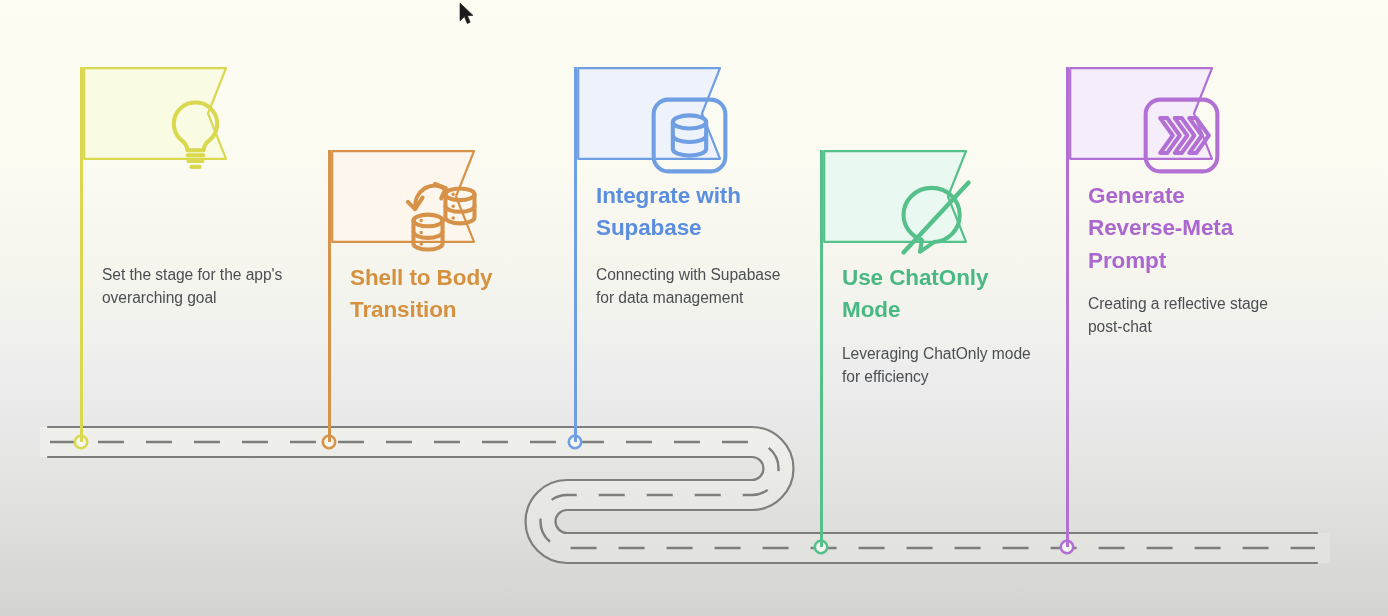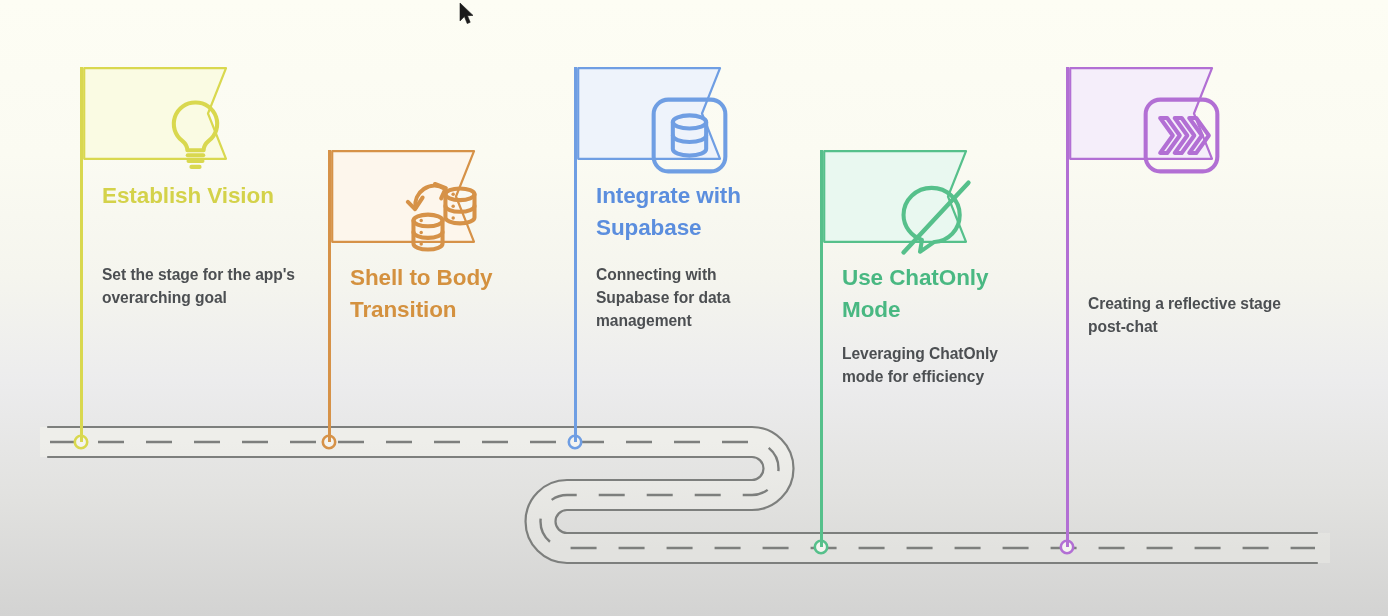--- a/index.html
+++ b/index.html
@@ -68,21 +68,21 @@
     font-size: 22.5px;
     font-weight: bold;
     line-height: 1.44;
     letter-spacing: -0.1px;
   }
   .desc {
     position: absolute;
     left: 22px;
     width: 196px;
     font-size: 15.6px;
-    font-weight: bold;
+    font-weight: normal;
     line-height: 1.46;
     color: #4c4f52;
     letter-spacing: -0.05px;
   }
   #cursor {
     position: absolute;
     pointer-events: none;
   }
 </style>
 </head>
@@ -149,21 +149,20 @@
           </svg>
           <div style="position: absolute; left: 40px; top: 22px; width: 48px; height: 48px;">
             <svg viewBox="0 0 48 48" width="48" height="48" fill="none" stroke="#d9d84f" stroke-width="2.1" stroke-linecap="round" stroke-linejoin="round">
               <path d="M24 7 A11 11 0 0 0 17.2 26.8 C19 28.3 19.8 30 19.8 31.6 L28.2 31.6 C28.2 30 29 28.3 30.8 26.8 A11 11 0 0 0 24 7 Z"></path>
               <path d="M20 34.2 L28 34.2"></path>
               <path d="M20.4 37.2 L27.6 37.2"></path>
               <path d="M21.9 40.2 L26.1 40.2"></path>
             </svg>
           </div>
         </div>
-        <div class="title" style="top: 113px; color: rgb(212, 210, 74);">Establish Vision</div>
         <div class="desc" style="top: 197px;">Set the stage for the app's overarching goal</div>
       </div>
       <div class="milestone" style="left: 328px; top: 150px; width: 230px; height: 312px; padding-left: 40px;">
         <div class="pole" style="height: 292px; background: rgb(214, 146, 72);"></div>
         <div class="flag">
           <svg viewBox="0 0 145 93" preserveAspectRatio="none">
             <path d="M1.2 1.2 L143 1.2 L125 46.5 L143 91.8 L1.2 91.8 Z" fill="#fdf6ec" stroke="#d69248" stroke-width="2.2" stroke-linejoin="round"></path>
           </svg>
           <div style="position: absolute; left: 40px; top: 22px; width: 48px; height: 48px;">
             <svg viewBox="0 0 48 48" width="48" height="48" fill="none" stroke="#d69248" stroke-width="2.1" stroke-linecap="round" stroke-linejoin="round">
@@ -229,20 +228,21 @@
           </svg>
           <div style="position: absolute; left: 40px; top: 22px; width: 48px; height: 48px;">
             <svg viewBox="0 0 48 48" width="48" height="48" fill="none" stroke="#b26fd4" stroke-width="2.1" stroke-linecap="round" stroke-linejoin="round">
               <rect x="5.5" y="5.5" width="37" height="37" rx="7.5"></rect>
               <path d="M13 15 L19.5 24 L13 33 L16.6 33 L23.1 24 L16.6 15 Z"></path>
               <path d="M20.5 15 L27 24 L20.5 33 L24.1 33 L30.6 24 L24.1 15 Z"></path>
               <path d="M28 15 L34.5 24 L28 33 L31.6 33 L38.1 24 L31.6 15 Z"></path>
             </svg>
           </div>
         </div>
+        <div class="title" style="top: 113px; color: rgb(171, 102, 207);">Generate Reverse-Meta Prompt</div>
         <div class="desc" style="top: 226px;">Creating a reflective stage post-chat</div>
       </div>
     </div>
 
   <svg id="cursor" width="18" height="26" viewBox="0 0 18 26" style="left: 458px; top: 2px;">
     <path d="M2 1 L2 19 L6.4 14.6 L9.2 21.6 L12.2 20.3 L9.5 13.7 L15 13.4 Z" fill="#1b1b1b" stroke="#1b1b1b" stroke-width="0.6" stroke-linejoin="round"></path>
   </svg>
 
 </div>
 

